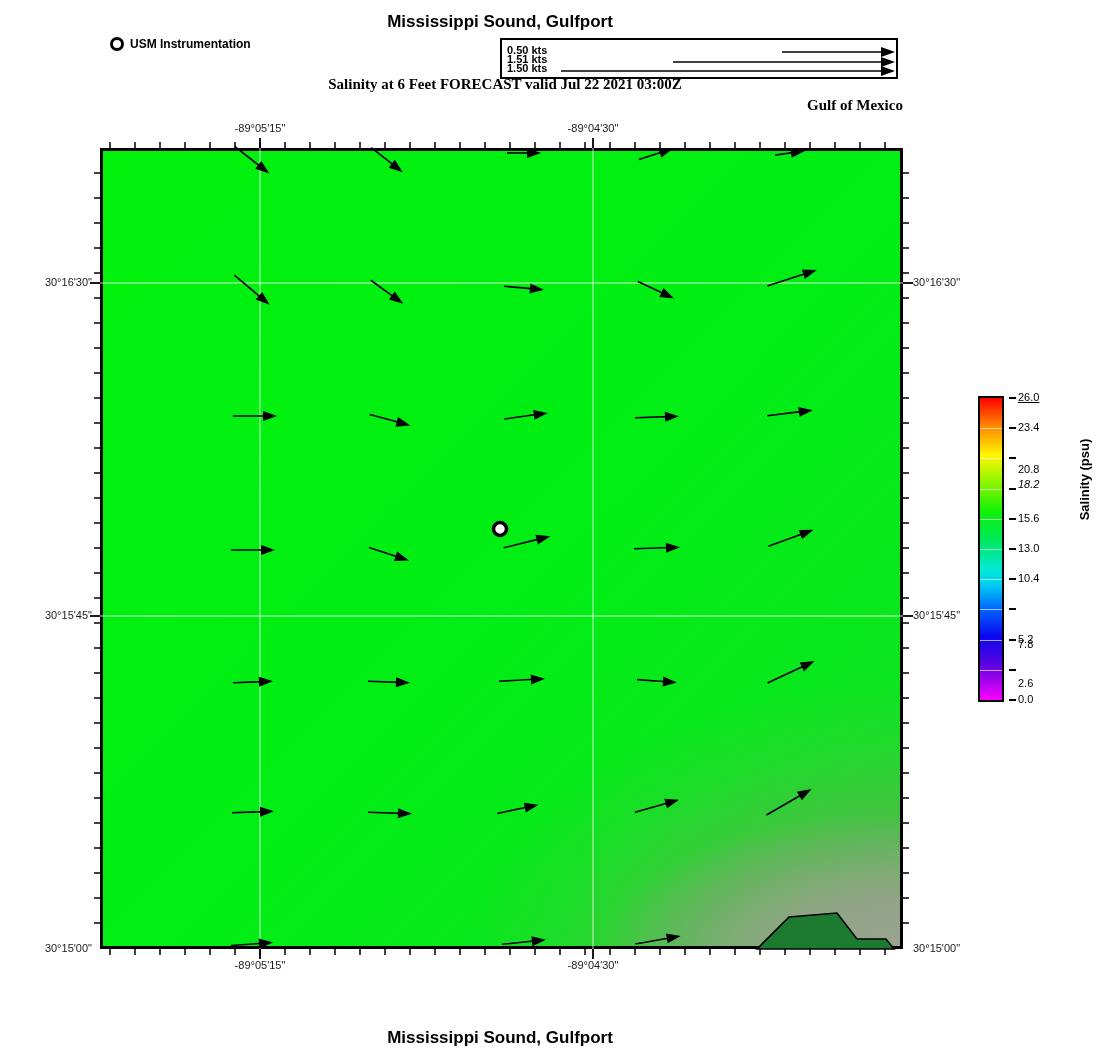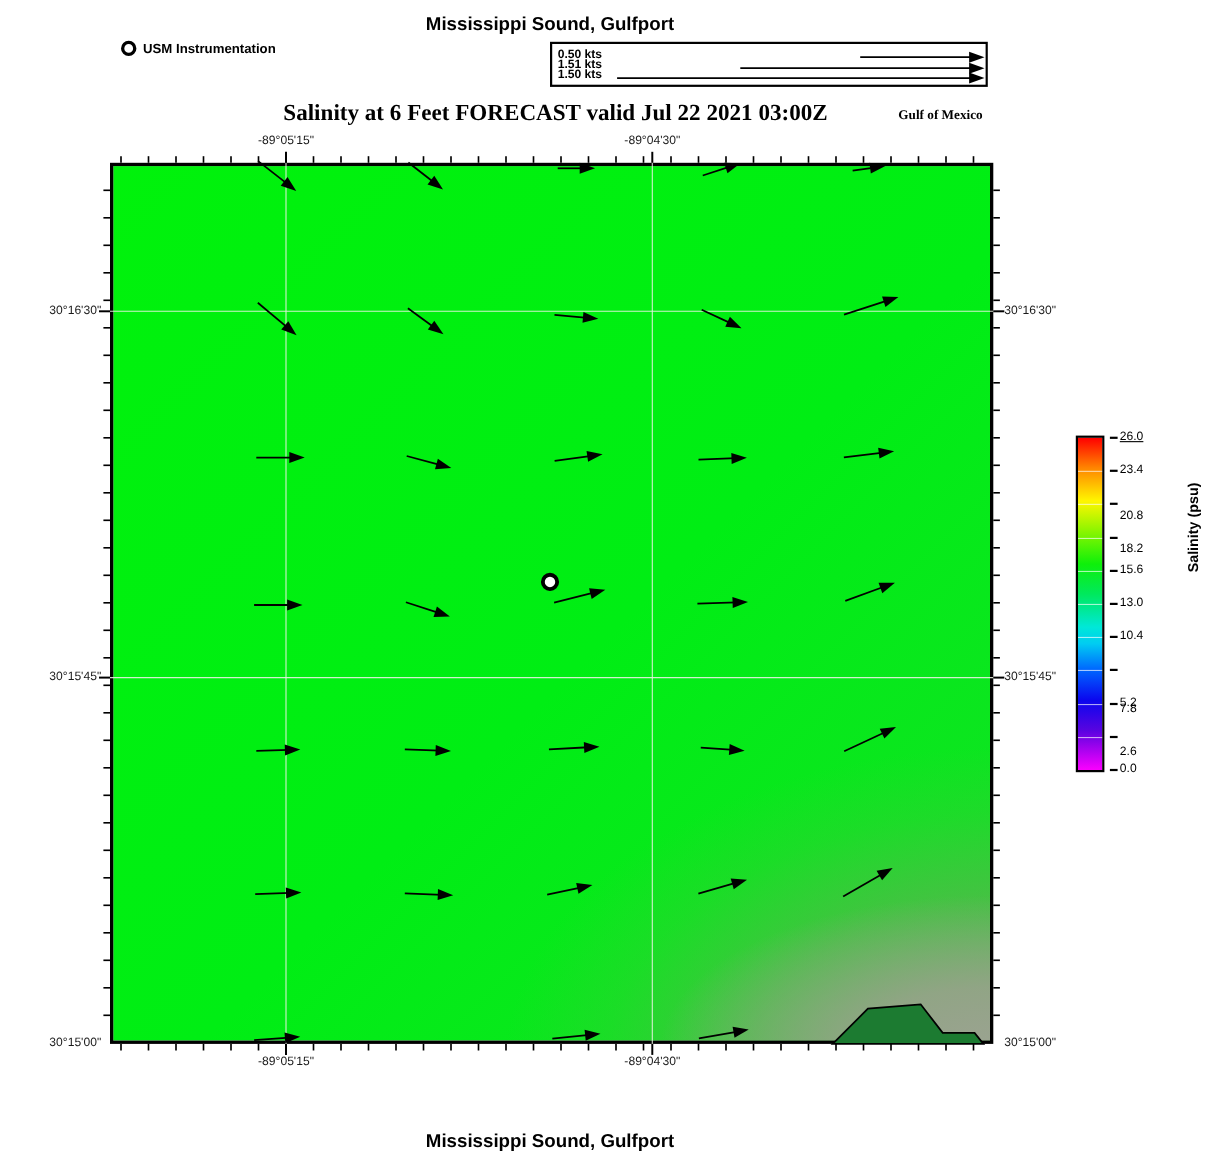--- a/index.html
+++ b/index.html
@@ -10,24 +10,24 @@
              font-size:17px;font-weight:bold;}
   .bottom-title{left:0;top:1028px;width:1000px;text-align:center;
                 font-size:17px;font-weight:bold;}
   .usm-legend{left:110px;top:37px;display:flex;align-items:center;gap:6px;
               font-size:12px;font-weight:600;}
   .usm-circle{width:8px;height:8px;border:3px solid #000;border-radius:50%;
               background:#fff;}
   .kts-box{left:500px;top:38px;width:398px;height:41px;border:2px solid #000;
            box-sizing:border-box;}
   .kts-label{position:absolute;left:5px;font-size:11px;font-weight:600;line-height:10px;}
-  .subtitle{left:505px;top:90px;transform:translateX(-50%);white-space:nowrap;
-            font-family:"Liberation Serif",serif;font-size:21px;font-weight:bold;}
+  .subtitle{left:505px;top:76px;transform:translateX(-50%);white-space:nowrap;
+            font-family:"Liberation Serif",serif;font-size:15px;font-weight:bold;}
   .gulf-label{left:855px;top:97px;transform:translateX(-50%);white-space:nowrap;
-              font-family:"Liberation Serif",serif;font-size:12px;font-weight:bold;}
+              font-family:"Liberation Serif",serif;font-size:15px;font-weight:bold;}
   .map{left:100px;top:148px;width:803px;height:801px;box-sizing:border-box;
        border:3px solid #000;}
   .map svg{position:absolute;left:-3px;top:-3px;overflow:visible;}
   .coord-label{position:absolute;font-size:11px;color:#1a1a1a;white-space:nowrap;}
   .colorbar{left:978px;top:396px;}
   .cbar{position:absolute;left:0;top:0;width:26px;height:306px;
         border:2px solid #000;box-sizing:border-box;}
   .cb-dash{position:absolute;width:7px;height:2px;background:#000;left:31px;}
   .cb-white{position:absolute;left:0;width:100%;height:1px;
             background:rgba(255,255,255,0.65);}
@@ -280,21 +280,21 @@
       <div class="cb-white" style="top: 241.6px;"></div>
       <div class="cb-white" style="top: 271.8px;"></div>
     </div>
 <div class="cb-dash" style="top: 1px;"></div>
     <div class="cb-ticklabel" style="top: -5px; text-decoration: underline;">26.0</div>
     <div class="cb-dash" style="top: 31.2px;"></div>
     <div class="cb-ticklabel" style="top: 25.2px;">23.4</div>
     <div class="cb-dash" style="top: 61.4px;"></div>
     <div class="cb-ticklabel" style="top: 55.4px; margin-top: 12px;">20.8</div>
     <div class="cb-dash" style="top: 91.6px;"></div>
-    <div class="cb-ticklabel" style="top: 97px;">18.2</div>
+    <div class="cb-ticklabel" style="top: 82px; font-style: italic;">18.2</div>
     <div class="cb-dash" style="top: 121.8px;"></div>
     <div class="cb-ticklabel" style="top: 115.8px;">15.6</div>
     <div class="cb-dash" style="top: 152px;"></div>
     <div class="cb-ticklabel" style="top: 146px;">13.0</div>
     <div class="cb-dash" style="top: 182.2px;"></div>
     <div class="cb-ticklabel" style="top: 176.2px;">10.4</div>
     <div class="cb-dash" style="top: 212.4px;"></div>
     <div class="cb-ticklabel" style="top: 206.4px; margin-top: 36px;">7.8</div>
     <div class="cb-dash" style="top: 242.6px;"></div>
     <div class="cb-ticklabel" style="top: 236.6px; text-align: center;">5.2</div>

